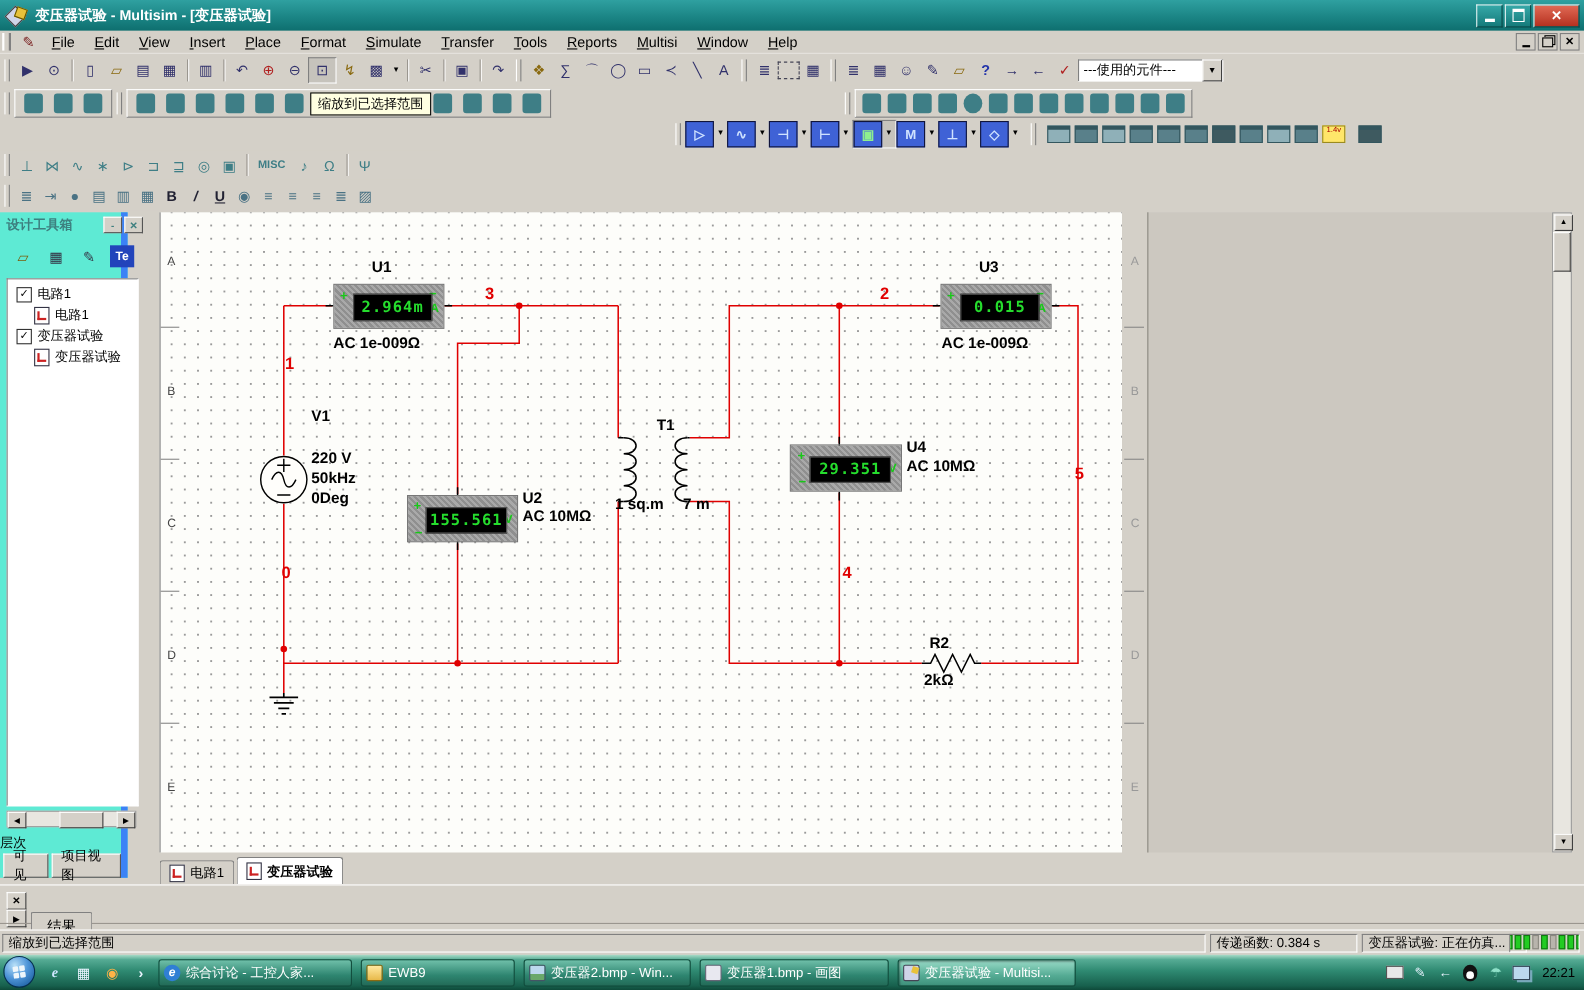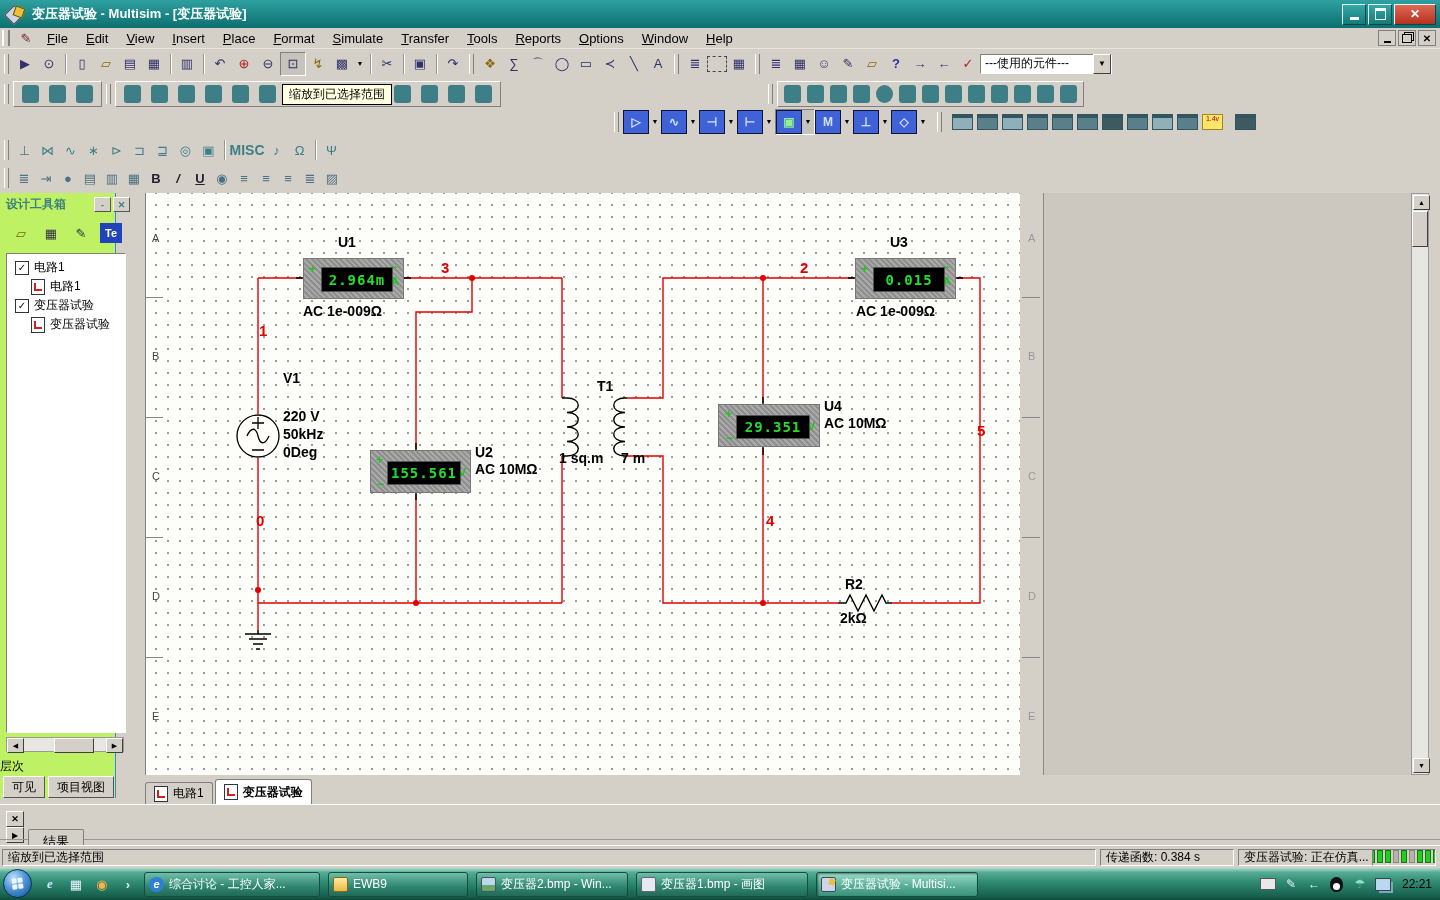--- a/index.html
+++ b/index.html
@@ -41,27 +41,27 @@
   .blob.s{margin:2px 3px;}
   .tooltip{background:#ffffe1;border:1px solid #000;padding:1px 6px;font-size:12px;white-space:nowrap;z-index:30;}
   .bluebtn{width:24px;height:22px;background:#3f62d6;border:1px solid #10143a;color:#cfe2ff;display:flex;align-items:center;justify-content:center;font-size:12px;font-weight:bold;flex:none;}
   .ddarr{width:12px;height:22px;display:flex;align-items:center;justify-content:center;font-size:7px;color:#000;flex:none;}
   .pressed{border:1px solid;border-color:#808080 #fff #fff #808080;background:#c6c3bc;}
   .instr{width:21px;height:16px;background:#59808a;border:1px solid #33565e;border-top:4px solid #33565e;margin:0 2px;flex:none;box-sizing:border-box;}
   .instr.lite{background:#8fb0b8;}
   .instr.yellow{background:#ffe66a;border-color:#9a8a20;color:#a00;font-size:7px;line-height:8px;text-align:center;border-top-width:1px;}
   .instr.dark{background:#3e5a60;}
   .tealglyph{width:23px;height:22px;display:flex;align-items:center;justify-content:center;color:#3e7e86;font-size:13px;flex:none;}
-  .tealglyph.wide{width:36px;font-size:14px;font-weight:bold;letter-spacing:0;}
+  .tealglyph.wide{width:36px;font-size:10px;font-weight:bold;letter-spacing:0;}
   .fmtglyph{width:22px;height:22px;display:flex;align-items:center;justify-content:center;color:#4a7284;font-size:13px;flex:none;}
   .fmtglyph.b{font-weight:bold;color:#223;}
   .fmtglyph.i{font-style:italic;font-weight:bold;color:#223;}
   .fmtglyph.u{text-decoration:underline;font-weight:bold;color:#223;}
   
-  .dtb{left:0;top:193px;width:116px;height:605px;background:#bef264;border-right:1px solid #3b82f6;box-sizing:border-box;}
+  .dtb{left:0;top:193px;width:116px;height:605px;background:#5eead4;border-right:6px solid #3b82f6;box-sizing:border-box;}
   .dtb-title{position:absolute;left:2px;top:3px;width:128px;height:17px;display:flex;align-items:center;color:#3d7f7f;font-weight:bold;font-size:12px;padding-left:4px;box-sizing:border-box;}
   .dtb-cap{width:15px;height:13px;border:1px solid;border-color:#fff #555 #555 #fff;background:#d4d0c8;font-size:9px;display:flex;align-items:center;justify-content:center;margin-left:2px;font-weight:bold;}
   .dtbtool{position:absolute;left:10px;top:30px;width:112px;display:flex;justify-content:space-between;}
   .dti{width:22px;height:20px;display:flex;align-items:center;justify-content:center;font-size:13px;color:#7a6210;}
   .dti.blue{background:#2244bb;color:#fff;font-size:11px;font-weight:bold;}
   .treebox{position:absolute;left:6px;top:60px;width:118px;height:478px;background:#fff;border:1px solid;border-color:#808080 #fff #fff #808080;overflow:hidden;}
   .trow{display:flex;align-items:center;height:19px;font-size:12px;}
   .cbox{width:12px;height:12px;border:1px solid #333;background:#fff;margin:0 5px 0 8px;font-size:10px;line-height:11px;text-align:center;flex:none;}
   .docico{width:12px;height:14px;background:#fff;border:1px solid #334;margin:0 5px 0 24px;position:relative;flex:none;}
   .docico:after{content:"";position:absolute;left:2px;top:3px;width:6px;height:6px;border-left:2px solid #c22;border-bottom:2px solid #c22;}
@@ -159,21 +159,21 @@
     <span class="menuitem">File</span>
     <span class="menuitem">Edit</span>
     <span class="menuitem">View</span>
     <span class="menuitem">Insert</span>
     <span class="menuitem">Place</span>
     <span class="menuitem">Format</span>
     <span class="menuitem">Simulate</span>
     <span class="menuitem">Transfer</span>
     <span class="menuitem">Tools</span>
     <span class="menuitem">Reports</span>
-    <span class="menuitem">Options</span>
+    <span class="menuitem">Multisi</span>
     <span class="menuitem">Window</span>
     <span class="menuitem">Help</span>
     <span class="mdibtns">
       <span class="mdib">
           <span class="mdi-minbar"></span>
         </span>
       <span class="mdib">
           <span class="mdi-rest"></span>
         </span>
       <span class="mdib">

